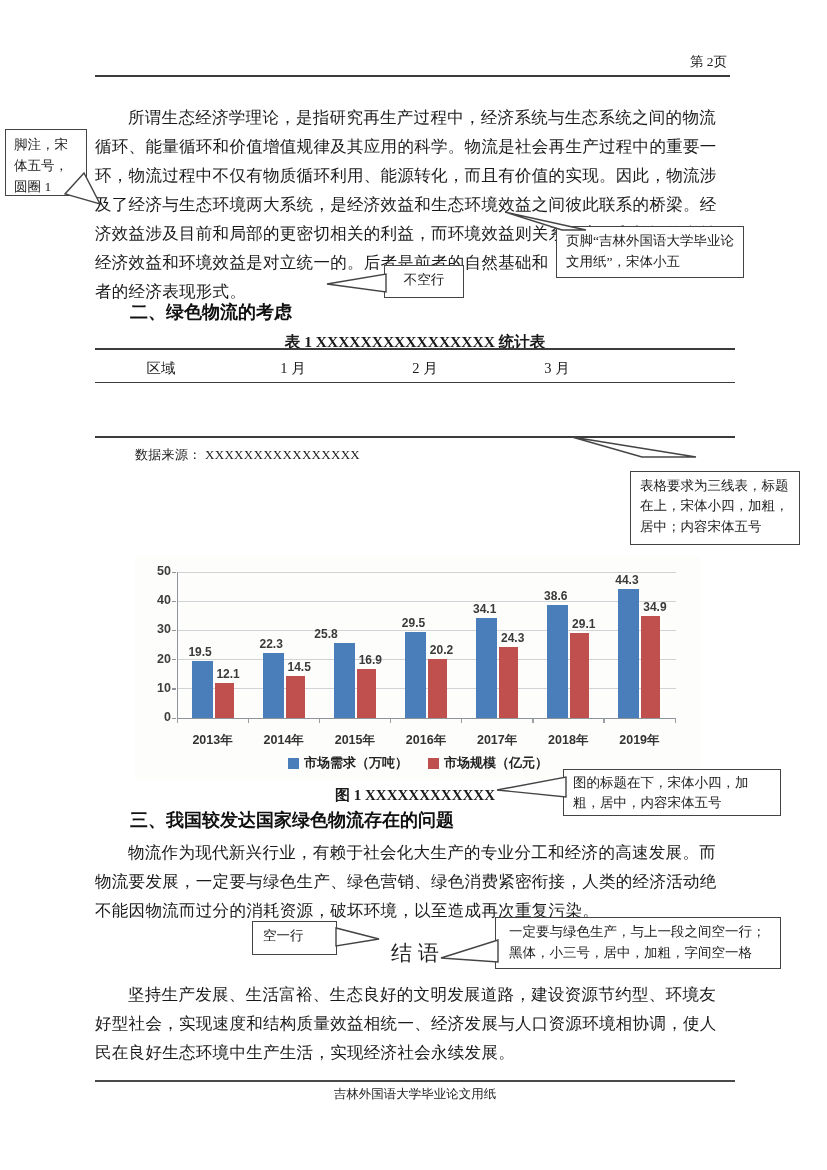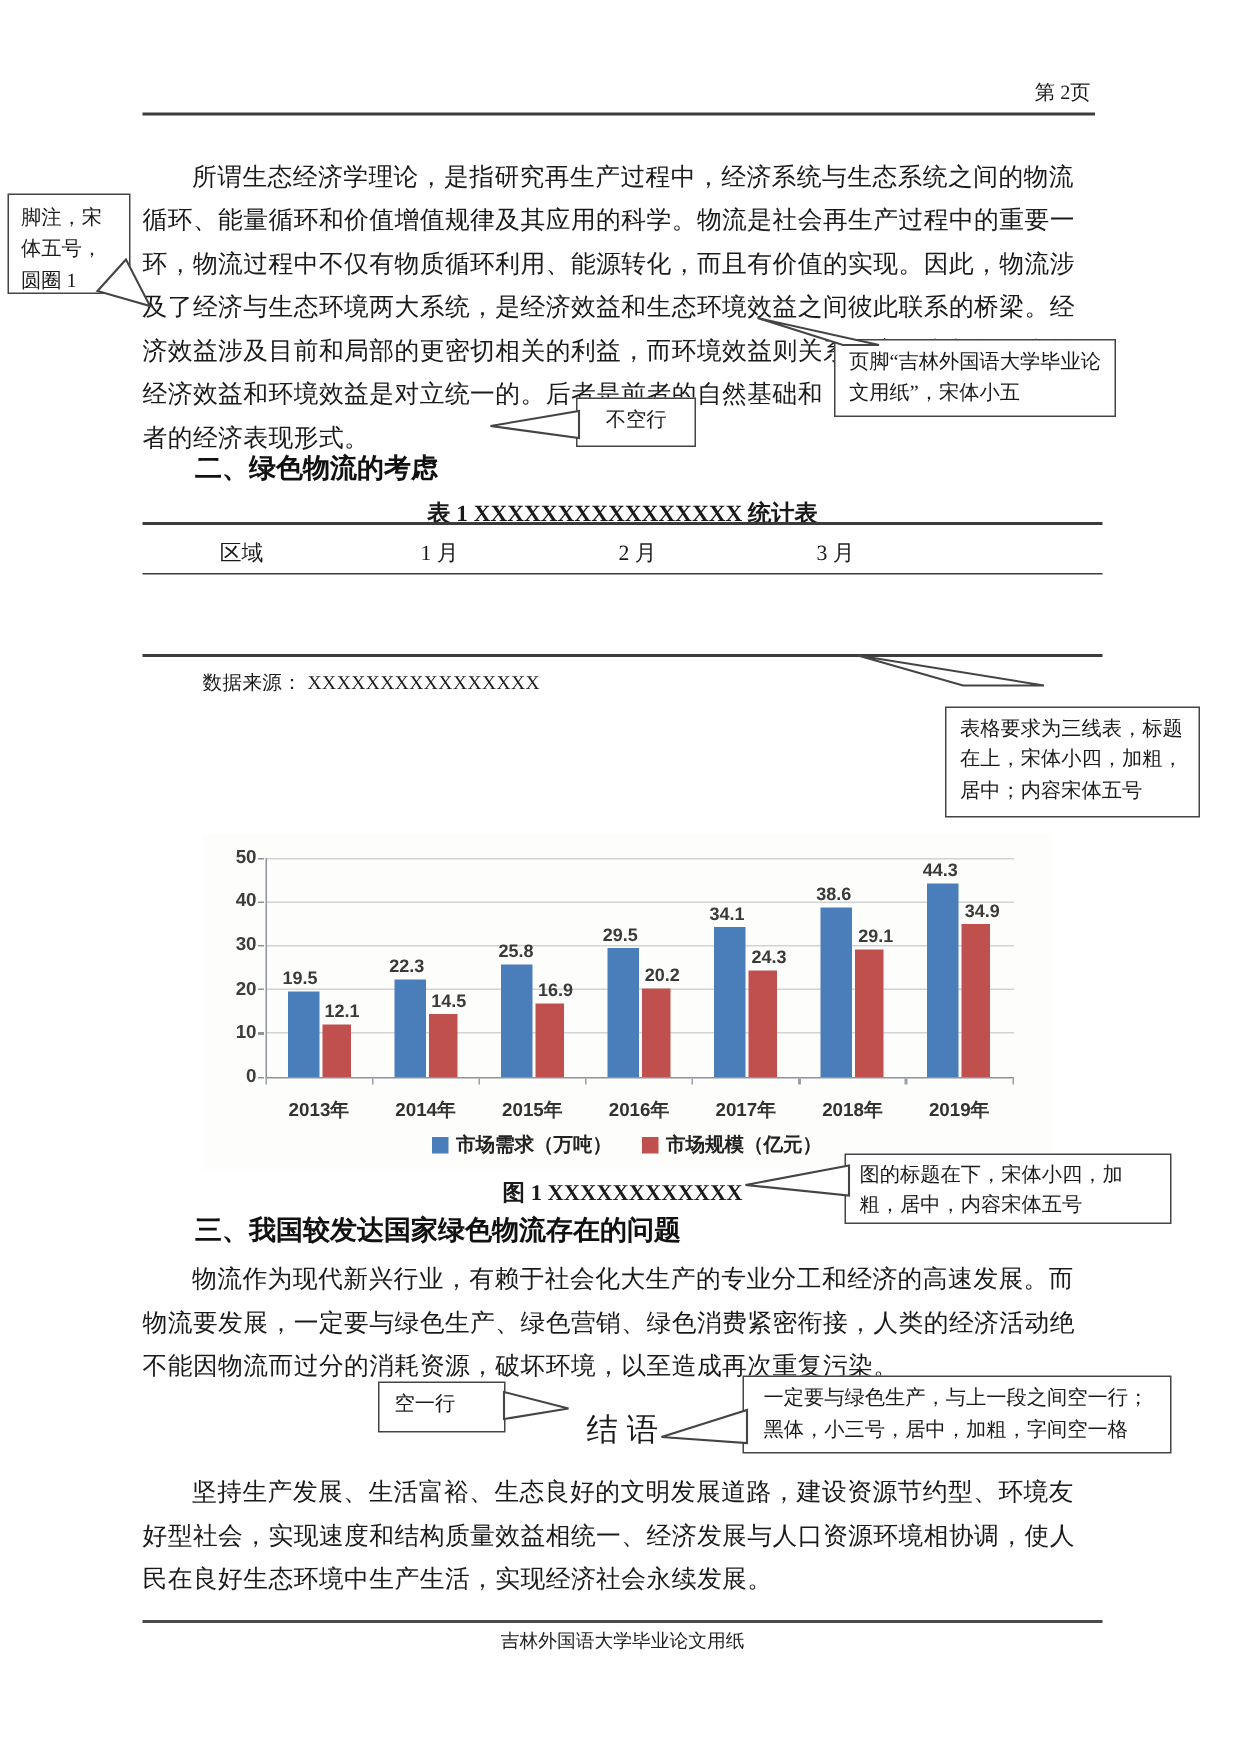--- a/index.html
+++ b/index.html
@@ -110,21 +110,21 @@
         <div class="grid" style="top: 116.3px;"></div>
         <div class="grid" style="top: 87.1px;"></div>
         <div class="grid" style="top: 57.9px;"></div>
         <div class="grid" style="top: 28.7px;"></div>
         <div class="grid" style="top: -0.5px;"></div>
         <div class="bar" style="left: 13.5714px; width: 21px; height: 56.94px; background: rgb(74, 126, 187);"></div>
         <div class="dlab" style="left: 0.0714285px; bottom: 58.94px;">19.5</div>
         <div class="bar" style="left: 84.7143px; width: 21px; height: 65.116px; background: rgb(74, 126, 187);"></div>
         <div class="dlab" style="left: 71.2143px; bottom: 67.116px;">22.3</div>
         <div class="bar" style="left: 155.857px; width: 21px; height: 75.336px; background: rgb(74, 126, 187);"></div>
-        <div class="dlab" style="left: 144px; bottom: 77.336px; margin-top: 15px;">25.8</div>
+        <div class="dlab" style="left: 126px; bottom: 77.336px; margin-top: 15px;">25.8</div>
         <div class="bar" style="left: 227px; width: 21px; height: 86.14px; background: rgb(74, 126, 187);"></div>
         <div class="dlab" style="left: 213.5px; bottom: 88.14px;">29.5</div>
         <div class="bar" style="left: 298.143px; width: 21px; height: 99.572px; background: rgb(74, 126, 187);"></div>
         <div class="dlab" style="left: 284.643px; bottom: 101.572px;">34.1</div>
         <div class="bar" style="left: 369.286px; width: 21px; height: 112.712px; background: rgb(74, 126, 187);"></div>
         <div class="dlab" style="left: 355.786px; bottom: 114.712px;">38.6</div>
         <div class="bar" style="left: 440.429px; width: 21px; height: 129.356px; background: rgb(74, 126, 187);"></div>
         <div class="dlab" style="left: 426.929px; bottom: 131.356px;">44.3</div>
         <div class="bar" style="left: 36.5714px; width: 19px; height: 35.332px; background: rgb(192, 80, 77);"></div>
         <div class="dlab" style="left: 28.0714px; bottom: 37.332px;">12.1</div>

